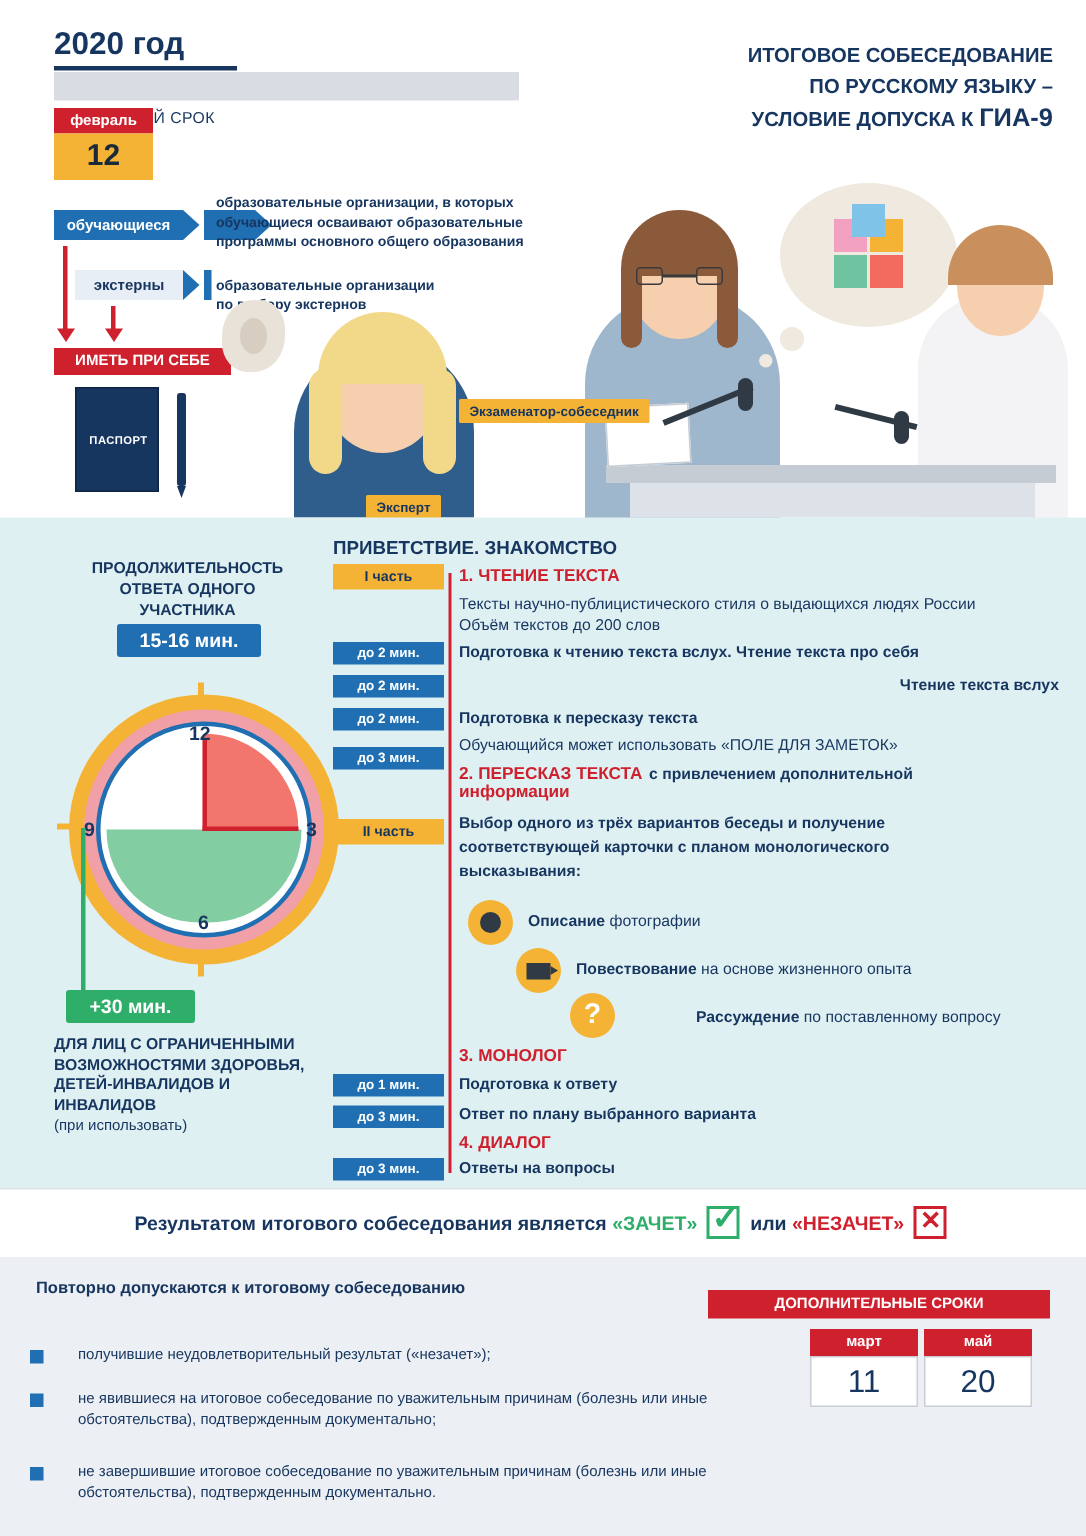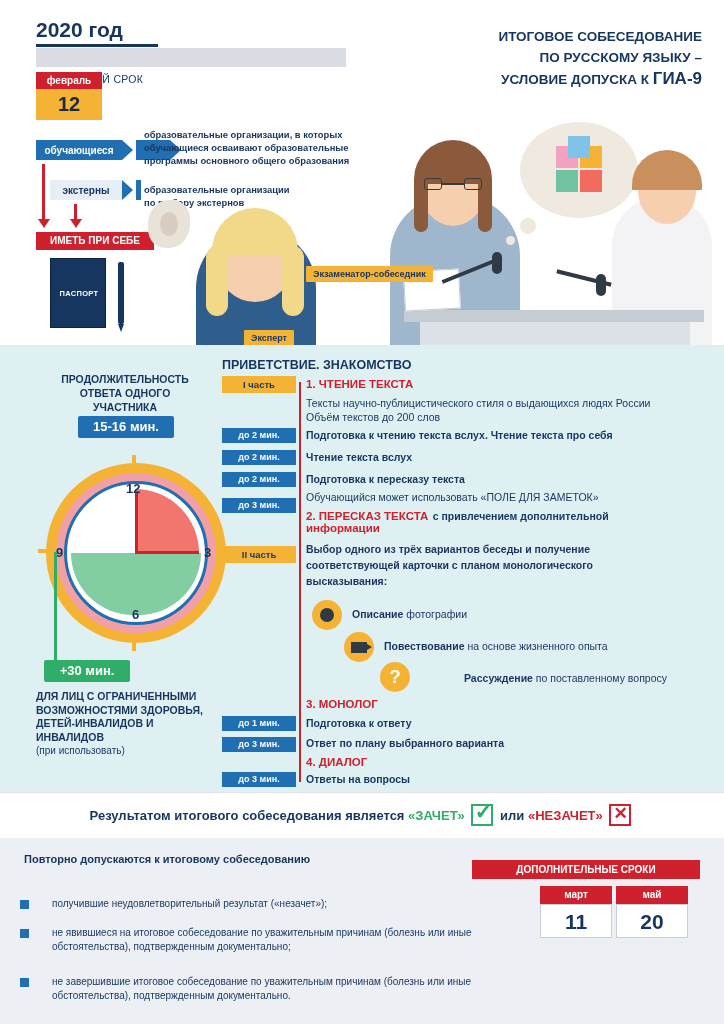--- a/index.html
+++ b/index.html
@@ -255,21 +255,21 @@
     background:#cf202e; color:#fff; font-size:10px; font-weight:bold;
     text-align:center; line-height:19px;
   }
   .mon-box { position:absolute; width:72px; }
   .mon-head {
     height:18px; background:#cf202e; color:#fff; font-size:10px;
     font-weight:bold; text-align:center; line-height:18px;
   }
   .mon-day {
     height:34px; background:#ffffff; border:1px solid #c9ced6;
-    color:#16355f; font-size:21px; font-weight:bold; text-align:center; line-height:34px;
+    color:#16355f; font-size:21px; font-weight:normal; text-align:center; line-height:34px;
   }
 
   
   .head { position:absolute; border-radius:50%; }
 </style>
 </head>
 <body>
 
 <div class="page">
 
@@ -417,21 +417,21 @@
 
   <div class="part-tag" style="left:222px; top:376px;">I часть</div>
   <div class="step-h" style="left:306px; top:378px;">1.   ЧТЕНИЕ ТЕКСТА</div>
   <div class="step-t" style="left:306px; top:396px; width:400px;">Тексты научно-публицистического стиля о выдающихся людях России</div>
   <div class="step-t" style="left:306px; top:410px; width:400px;">Объём текстов до 200 слов</div>
 
   <div class="time-tag" style="left:222px; top:428px;">до 2 мин.</div>
   <div class="step-t bold" style="left:306px; top:428px; width:400px;">Подготовка к чтению текста вслух. Чтение текста про себя</div>
 
   <div class="time-tag" style="left:222px; top:450px;">до 2 мин.</div>
-  <div class="step-t bold" style="left:306px; top:450px; width:400px;">Чтение текста вслух</div>
+  <div class="step-t bold" style="left:306px; top:450px; width:400px;text-align:right;">Чтение текста вслух</div>
 
   <div class="time-tag" style="left:222px; top:472px;">до 2 мин.</div>
   <div class="step-t bold" style="left:306px; top:472px; width:400px;">Подготовка к пересказу текста</div>
 
   <div class="step-t" style="left:306px; top:490px; width:400px;">Обучающийся может использовать «ПОЛЕ ДЛЯ ЗАМЕТОК»</div>
 
   <div class="time-tag" style="left:222px; top:498px;">до 3 мин.</div>
   <div style="position:absolute; left:306px; top:506px; width:400px;">
     <span class="step-h" style="position:static;text-align:center;">2.    ПЕРЕСКАЗ ТЕКСТА</span>
     <span class="step-t bold" style="position:static;">с привлечением дополнительной</span>

